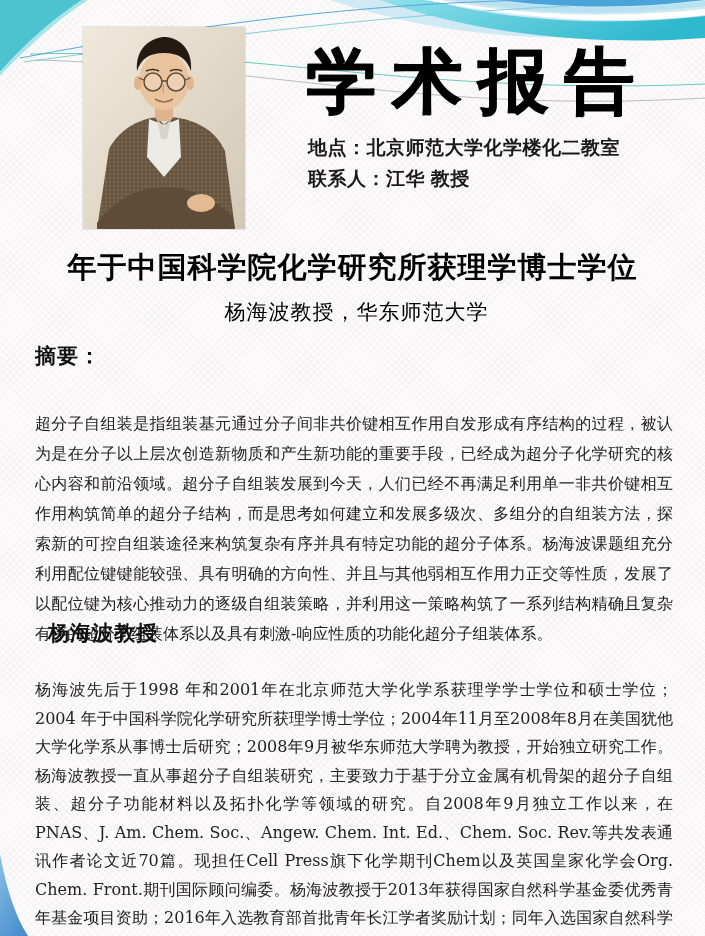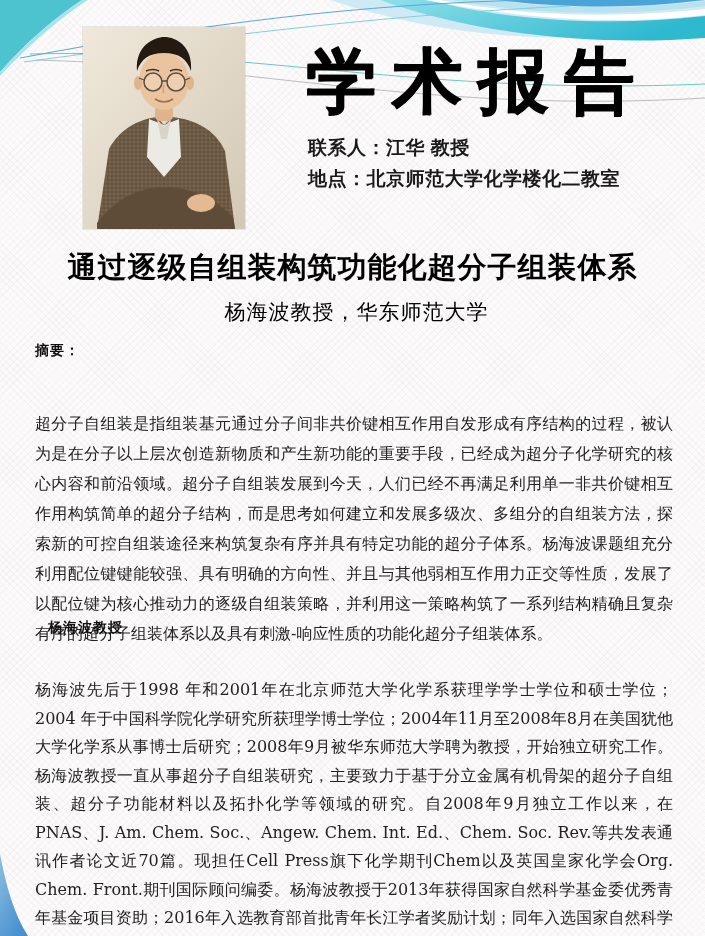--- a/index.html
+++ b/index.html
@@ -56,21 +56,21 @@
   }
   .speaker-line {
     position: absolute; left: 4px; top: 298px; width: 705px;
     text-align: center;
     font-family: "DejaVu Serif", "Liberation Serif", serif;
     font-weight: normal; font-size: 21px; letter-spacing: 1px;
     color: #000;
   }
   .section-heading {
     position: absolute;
-    font-size: 14px; font-weight: bold; letter-spacing: 1px; color: #111;
+    font-size: 21px; font-weight: bold; letter-spacing: 1px; color: #111;
   }
   .abstract-heading { left: 35px; top: 342px; }
   .bio-heading { left: 48px; top: 619px; }
   .body-text {
     position: absolute; left: 35px; width: 638px;
     font-family: "DejaVu Serif", "Liberation Serif", serif;
     font-size: 16px; color: #222;
     text-align: justify;
     overflow: hidden;
     margin-top: 32px;
@@ -143,25 +143,25 @@
     <path d="M61,53 L56,51 M102,53 L107,51" stroke="#5c4c3c" stroke-width="1.2"></path>
 
     <path d="M63,44 Q70,41 76,44 M87,44 Q93,41 99,44" stroke="#3a2c1e" stroke-width="1.4" fill="none"></path>
     <path d="M81,58 Q79,64 81,66" stroke="#c99b72" stroke-width="1.2" fill="none"></path>
     <path d="M72,72 Q81,78 90,72" stroke="#a06a4a" stroke-width="1.6" fill="none"></path>
   </svg>
 
   <div class="main-title">学术报告</div>
 
   <div class="info-block">
+    <div class="info-row"><span>地点：</span><span>北京师范大学化学楼化二教室</span></div>
     <div class="info-row"><span>联系人：</span><span>江华 教授</span></div>
-    <div class="info-row"><span>地点：</span><span>北京师范大学化学楼化二教室</span></div>
   </div>
 
-  <div class="lecture-title">通过逐级自组装构筑功能化超分子组装体系</div>
+  <div class="lecture-title">年于中国科学院化学研究所获理学博士学位</div>
   <div class="speaker-line">杨海波教授，华东师范大学</div>
 
   <div class="section-heading abstract-heading">摘要：</div>
   <div class="body-text abstract-body">超分子自组装是指组装基元通过分子间非共价键相互作用自发形成有序结构的过程，被认为是在分子以上层次创造新物质和产生新功能的重要手段，已经成为超分子化学研究的核心内容和前沿领域。超分子自组装发展到今天，人们已经不再满足利用单一非共价键相互作用构筑简单的超分子结构，而是思考如何建立和发展多级次、多组分的自组装方法，探索新的可控自组装途径来构筑复杂有序并具有特定功能的超分子体系。杨海波课题组充分利用配位键键能较强、具有明确的方向性、并且与其他弱相互作用力正交等性质，发展了以配位键为核心推动力的逐级自组装策略，并利用这一策略构筑了一系列结构精确且复杂有序的超分子组装体系以及具有刺激-响应性质的功能化超分子组装体系。</div>
 
   <div class="section-heading bio-heading">杨海波教授</div>
   <div class="body-text bio-body">杨海波先后于1998 年和2001年在北京师范大学化学系获理学学士学位和硕士学位；2004 年于中国科学院化学研究所获理学博士学位；2004年11月至2008年8月在美国犹他大学化学系从事博士后研究；2008年9月被华东师范大学聘为教授，开始独立研究工作。杨海波教授一直从事超分子自组装研究，主要致力于基于分立金属有机骨架的超分子自组装、超分子功能材料以及拓扑化学等领域的研究。自2008年9月独立工作以来，在PNAS、J. Am. Chem. Soc.、Angew. Chem. Int. Ed.、Chem. Soc. Rev.等共发表通讯作者论文近70篇。现担任Cell Press旗下化学期刊Chem以及英国皇家化学会Org. Chem. Front.期刊国际顾问编委。杨海波教授于2013年获得国家自然科学基金委优秀青年基金项目资助；2016年入选教育部首批青年长江学者奖励计划；同年入选国家自然科学基金委杰出青年基金项目资助；并于2017年入选科技部“创新人才推进计划”。</div>
 
   <svg class="waves-bottom" viewBox="0 0 60 90" xmlns="http://www.w3.org/2000/svg" aria-hidden="true">
     <defs>

